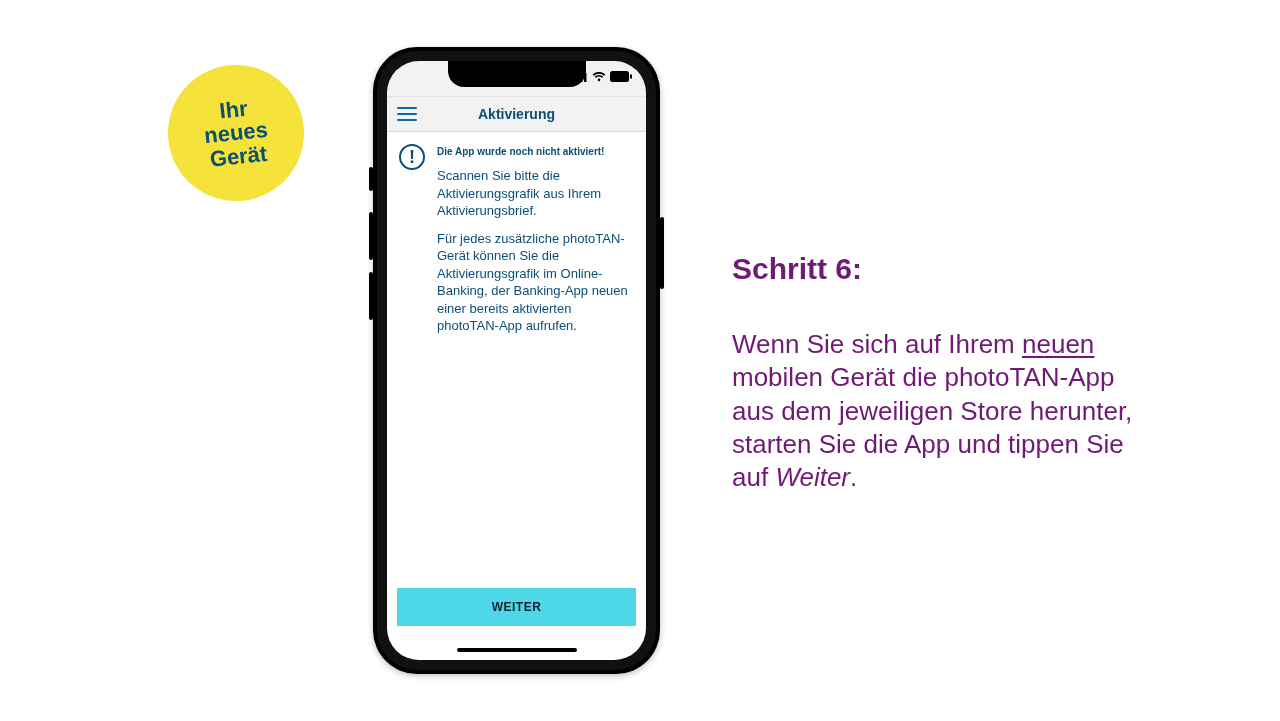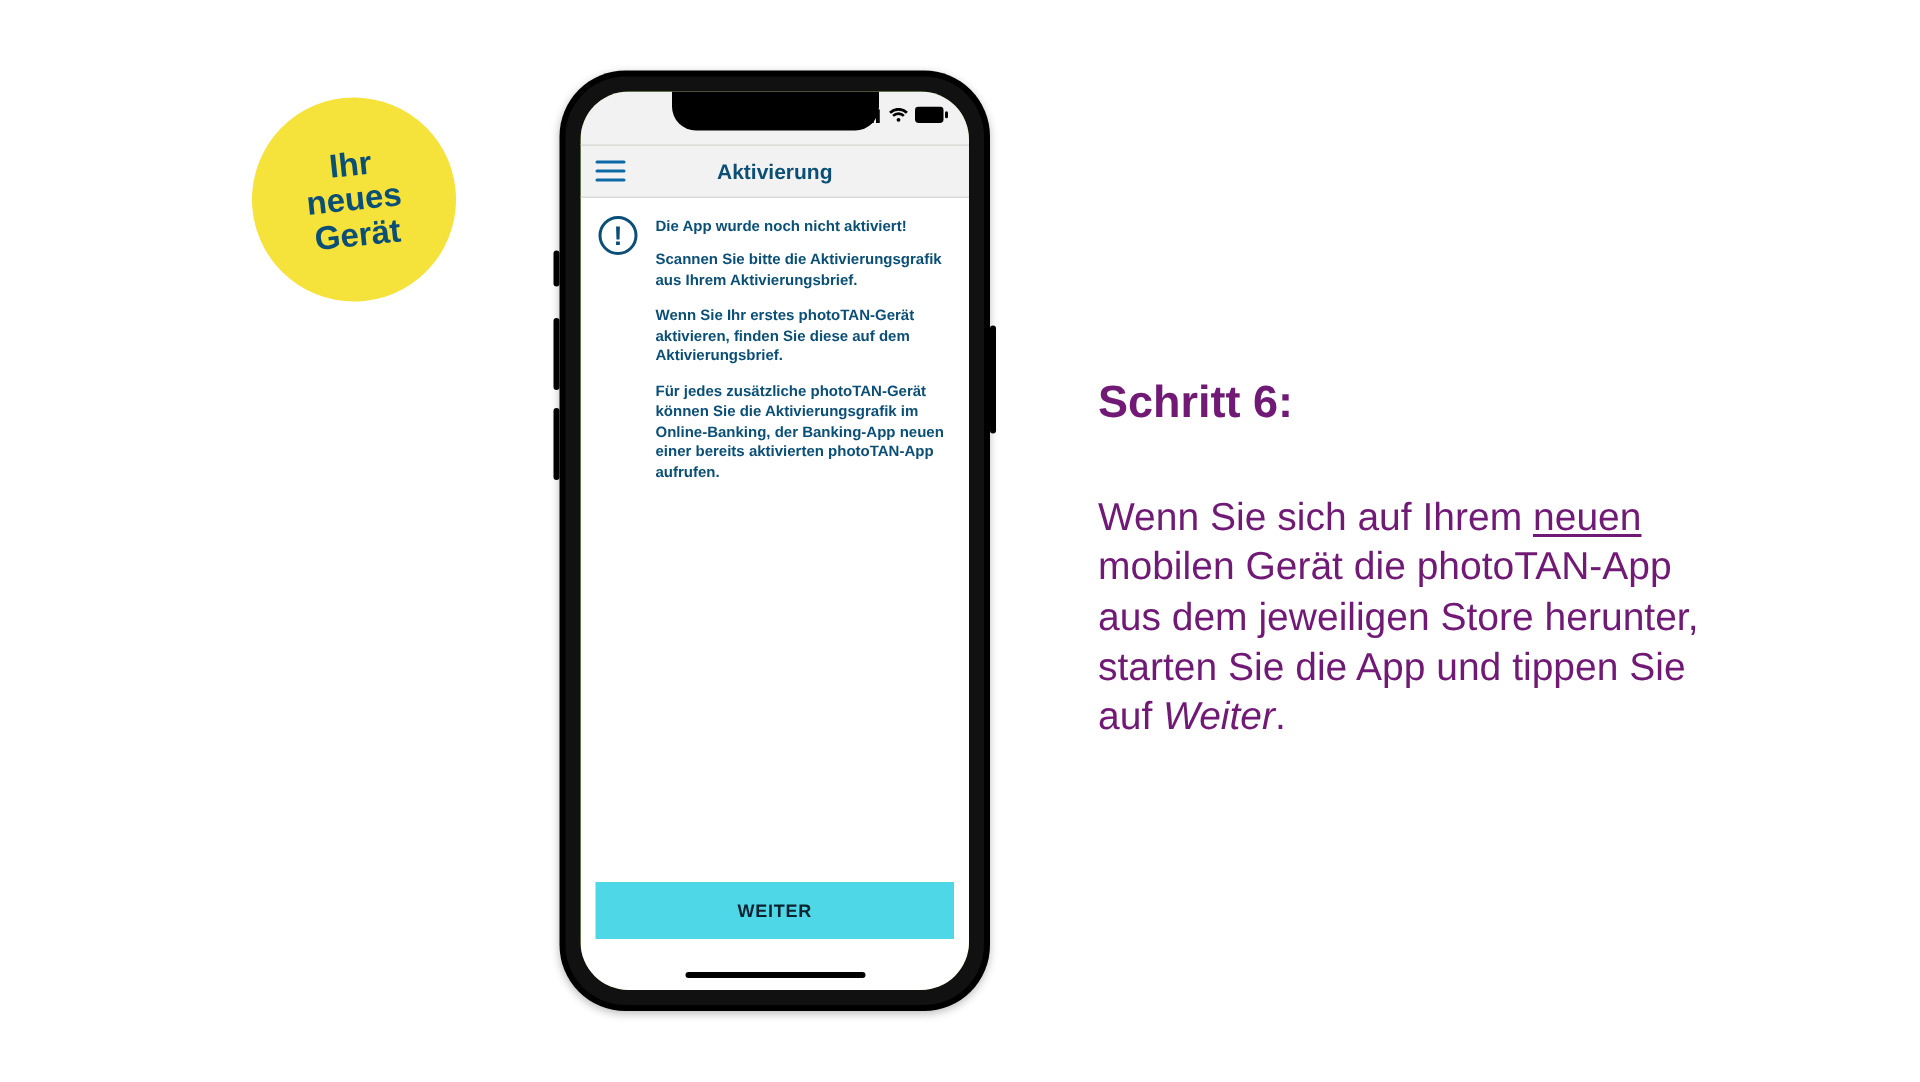--- a/index.html
+++ b/index.html
@@ -55,21 +55,21 @@
   
   .side-btn { position: absolute; background: #000; border-radius: 2px; }
   .side-left-1 { left: -4px; top: 120px; width: 4px; height: 24px; }
   .side-left-2 { left: -4px; top: 165px; width: 4px; height: 48px; }
   .side-left-3 { left: -4px; top: 225px; width: 4px; height: 48px; }
   .side-right  { right: -4px; top: 170px; width: 4px; height: 72px; }
 
   .screen {
     position: absolute;
     inset: 14px;
-    background: #4d7c0f;
+    background: #b91c1c;
     border-radius: 32px;
     overflow: hidden;
   }
 
   .notch {
     position: absolute;
     top: 0;
     left: 50%;
     transform: translateX(-50%);
     width: 138px;
@@ -160,25 +160,24 @@
     font-size: 18px;
     line-height: 1;
   }
   .alert-title {
     font-size: 10px;
     font-weight: 700;
     color: #0b4f76;
     margin-bottom: 10px;
   }
   .alert p {
-    font-size: 10px;
+    font-size: 13px;
     line-height: 1.35;
     color: #0b4f76;
     margin-bottom: 10px;
-    font-weight: bold;
   }
 
   
   .weiter-bar {
     position: absolute;
     left: 10px;
     right: 10px;
     bottom: 34px;
     height: 38px;
     background: #4ed7e6;
@@ -275,21 +274,20 @@
         <div class="app-header-title">Aktivierung</div>
       </div>
 
       <div class="app-body">
         <div class="alert">
           <div class="alert-icon">
             <span>!</span>
           </div>
           <div class="alert-title">Die App wurde noch nicht aktiviert!</div>
           <p>Scannen Sie bitte die Aktivierungsgrafik aus Ihrem Aktivierungsbrief.</p>
-          <p>Wenn Sie Ihr erstes photoTAN-Gerät aktivieren, finden Sie diese auf dem Aktivierungsbrief.</p>
           <p>Für jedes zusätzliche photoTAN-Gerät können Sie die Aktivierungsgrafik im Online-Banking, der Banking-App neuen einer bereits aktivierten photoTAN-App aufrufen.</p>
         </div>
 
         <div class="weiter-bar">
           <span>WEITER</span>
         </div>
         <div class="home-indicator"></div>
       </div>
     </div>
   </div>

